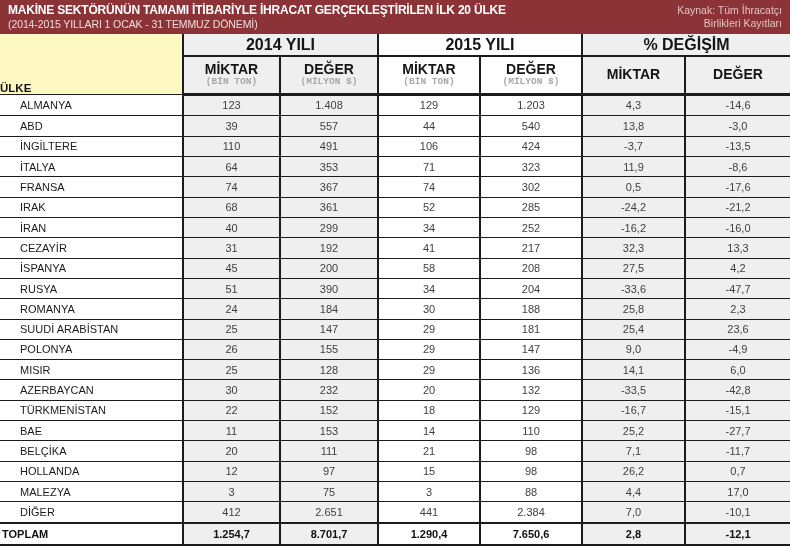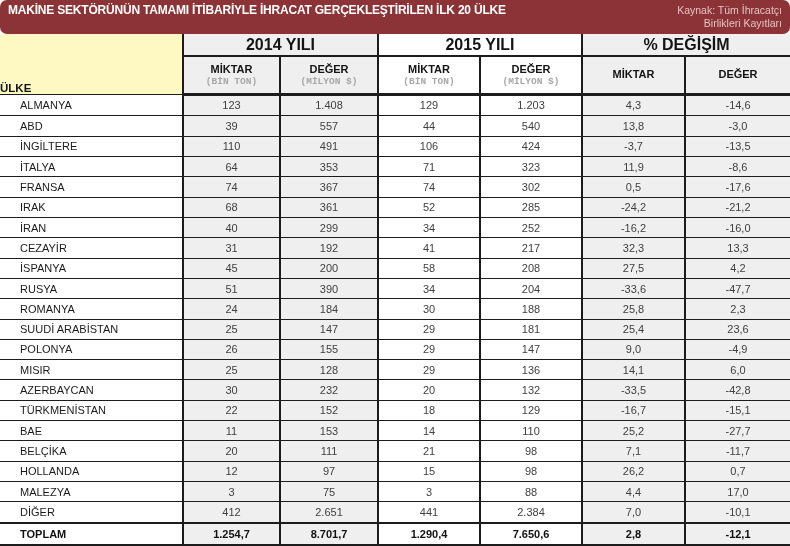--- a/index.html
+++ b/index.html
@@ -15,21 +15,20 @@
   
   .banner {
     box-sizing: border-box;
     width: 790px;
     height: 34px;
     background: #8b3336;
     display: flex;
     justify-content: space-between;
     align-items: flex-start;
     padding: 3px 8px 0 8px;
-    border-radius: 7px;
   }
   .banner-left { display: flex; flex-direction: column; }
   .banner-title {
     color: #ffffff;
     font-size: 12px;
     font-weight: bold;
     line-height: 15px;
     letter-spacing: -0.2px;
     white-space: nowrap;
   }
@@ -92,21 +91,21 @@
     vertical-align: middle;
     border-bottom-width: 2px;
   }
   tr.sub-row { height: 38px; }
   tr.sub-row th {
     text-align: center;
     vertical-align: middle;
     border-bottom-width: 3px;
   }
   .sub-label {
-    font-size: 11px;
+    font-size: 14px;
     font-weight: bold;
     color: #141414;
     line-height: 13px;
   }
   .sub-unit {
     font-size: 9.5px;
     font-weight: bold;
     color: #a8a8a8;
     line-height: 11px;
     font-family: Liberation Mono, monospace;
@@ -130,37 +129,38 @@
 
   
   .stats tfoot td {
     border-top-width: 2px;
     border-bottom: 2px solid #1c1c1c;
     font-weight: bold;
     vertical-align: middle;
   }
   .stats tfoot td.country {
     text-align: left;
-    padding-left: 20px;
+    padding-left: 2px;
     font-size: 11px;
     color: #111111;
   }
   .stats tfoot td.num {
     text-align: center;
     font-size: 11px;
     color: #111111;
   }
   .stats tfoot { height: 22px; }
 </style>
 </head>
 <body>
 
 <div class="banner">
   <div class="banner-left">
     <div class="banner-title">MAKİNE SEKTÖRÜNÜN TAMAMI İTİBARİYLE İHRACAT GERÇEKLEŞTİRİLEN İLK 20 ÜLKE</div>
+    <div class="banner-subtitle">(2014-2015 YILLARI 1 OCAK - 31 TEMMUZ DÖNEMİ)</div>
   </div>
   <div class="banner-source">
     <div>Kaynak: Tüm İhracatçı</div>
     <div>Birlikleri Kayıtları</div>
   </div>
 </div>
 
 <table class="stats">
   <colgroup>
     <col style="width:183px">

